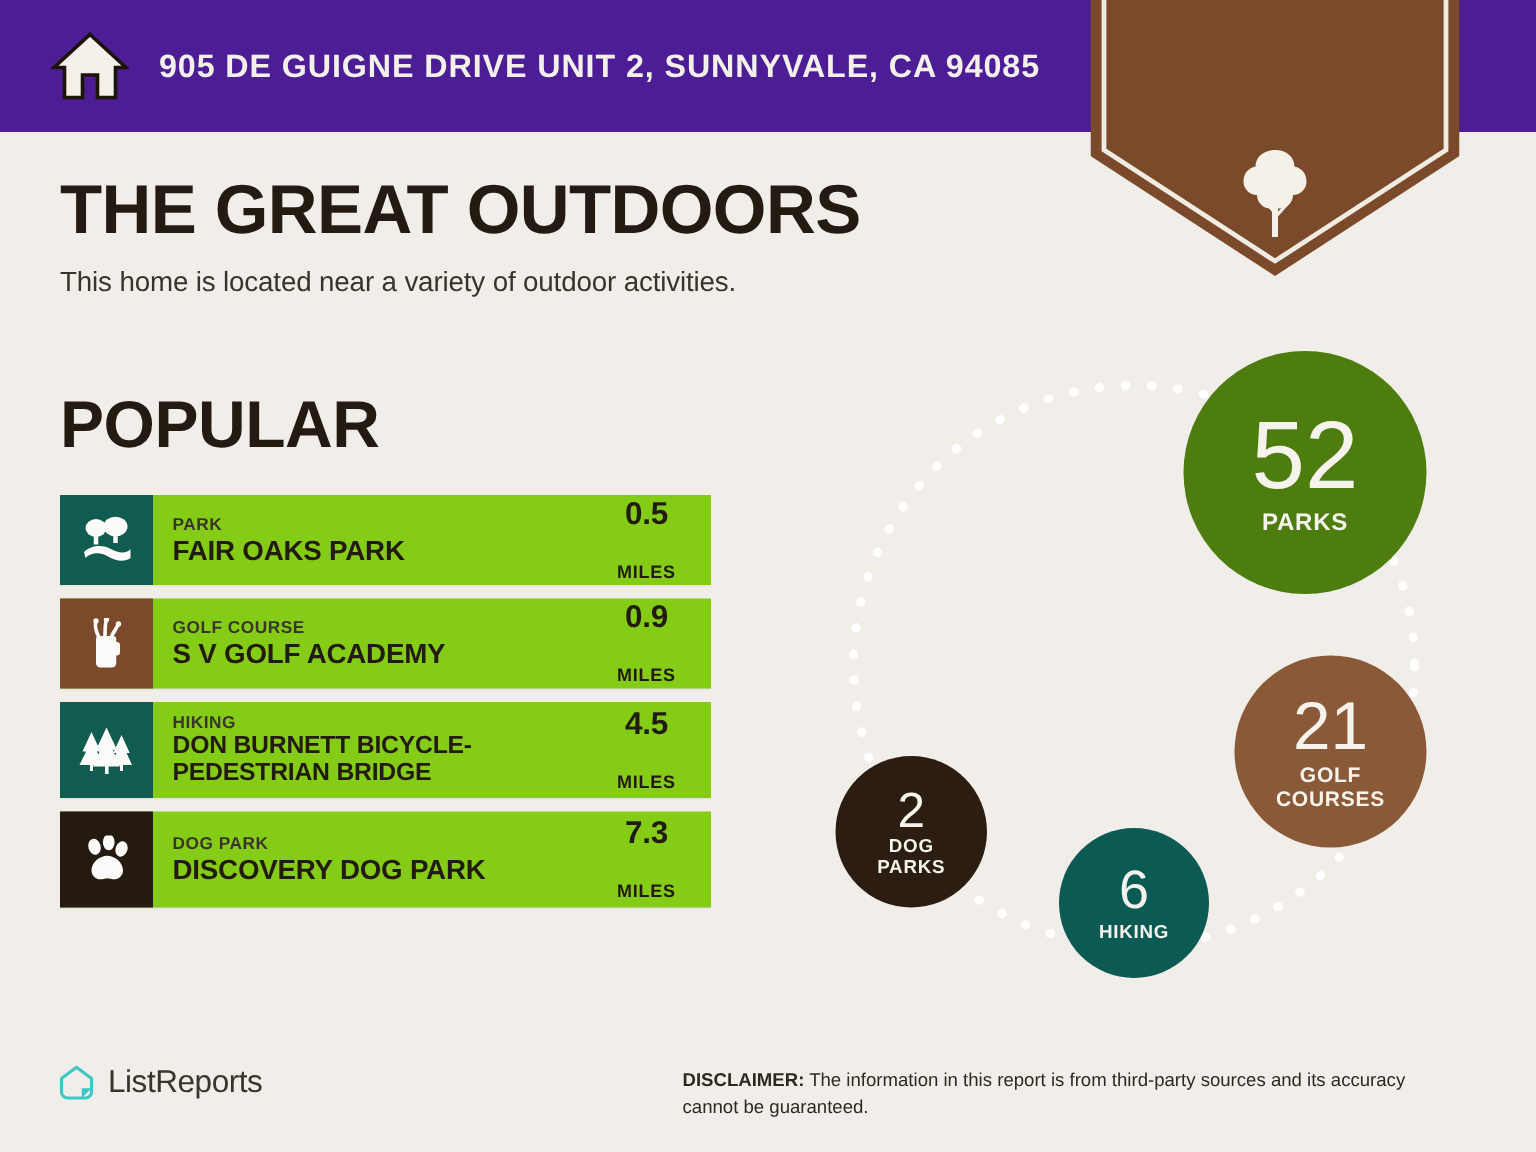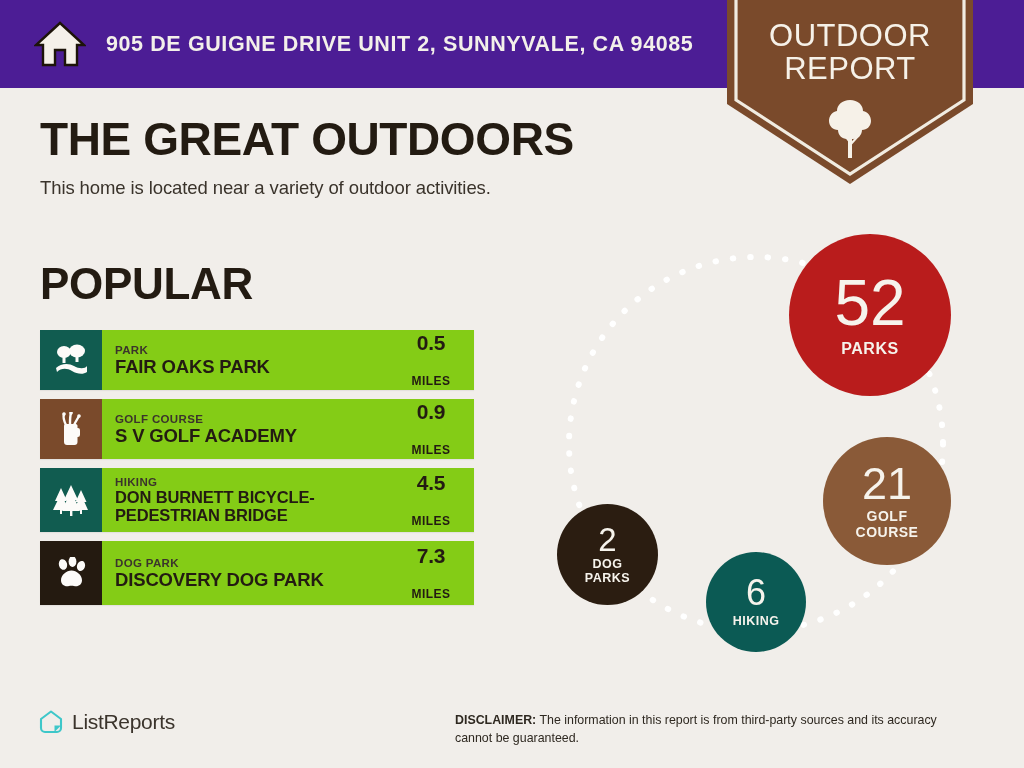--- a/index.html
+++ b/index.html
@@ -190,21 +190,21 @@
     color: #f6f3ec;
     text-align: center;
     line-height: 1;
   }
   .bubble-num { font-weight: normal; line-height: 0.96; }
   .bubble-label { font-weight: bold; letter-spacing: 0.5px; line-height: 1.08; }
 
   .bubble-parks {
     left: 259px; top: 12px;
     width: 162px; height: 162px;
-    background: #b91c1c;
+    background: #4d7c0f;
   }
   .bubble-parks .bubble-num { font-size: 64px; }
   .bubble-parks .bubble-label { font-size: 16px; margin-top: 6px; }
 
   .bubble-golf {
     left: 293px; top: 215px;
     width: 128px; height: 128px;
     background: #8a5a38;
   }
   .bubble-golf .bubble-num { font-size: 45px; }
@@ -279,24 +279,20 @@
     <path d="M26 3 L50 25 L43 25 L43 45 L31 45 L31 30 L21 30 L21 45 L9 45 L9 25 L2 25 Z" fill="none" stroke="#1d1409" stroke-width="2.4"></path>
   </svg>
   <div class="header-address">905 DE GUIGNE DRIVE UNIT 2, SUNNYVALE, CA 94085</div>
 </div>
 
 <div class="badge">
   <svg width="246" height="184" viewBox="0 0 246 184">
     <path d="M0 0 L246 0 L246 104 L123 184 L0 104 Z" fill="#7a4a2b"></path>
     <path d="M9 -6 L237 -6 L237 100 L123 174 L9 100 Z" fill="none" stroke="#f1ece1" stroke-width="3.2"></path>
   </svg>
-  <div class="badge-text">
-    <div class="badge-line1">OUTDOOR</div>
-    <div class="badge-line2">REPORT</div>
-  </div>
   <svg class="badge-tree" viewBox="0 0 46 62">
     <path d="M23 2 C15 2 10 7 10 13 C5 14 2 18 2 23 C2 28 6 32 11 32 C11 37 15 41 20 41 L21 41 L21 60 L25 60 L25 41 L26 41 C31 41 35 37 35 32 C40 32 44 28 44 23 C44 18 41 14 36 13 C36 7 31 2 23 2 Z" fill="#f6f1e8"></path>
     <path d="M23 44 L15 34 M23 47 L32 37" stroke="#f6f1e8" stroke-width="2.2" fill="none"></path>
   </svg>
 </div>
 
 <div class="title-block">
   <div class="main-title">THE GREAT OUTDOORS</div>
   <div class="subtitle">This home is located near a variety of outdoor activities.</div>
 </div>
@@ -398,21 +394,21 @@
 
   <div class="bubble bubble-parks">
     <div class="bubble-num">52</div>
     <div class="bubble-label">PARKS</div>
   </div>
 
   <div class="bubble bubble-golf">
     <div class="bubble-num">21</div>
     <div class="bubble-label">
       <span>GOLF</span><br>
-      <span>COURSE</span>
+      <span>COURSES</span>
     </div>
   </div>
 
   <div class="bubble bubble-hiking">
     <div class="bubble-num">6</div>
     <div class="bubble-label">HIKING</div>
   </div>
 
   <div class="bubble bubble-dogparks">
     <div class="bubble-num">2</div>

